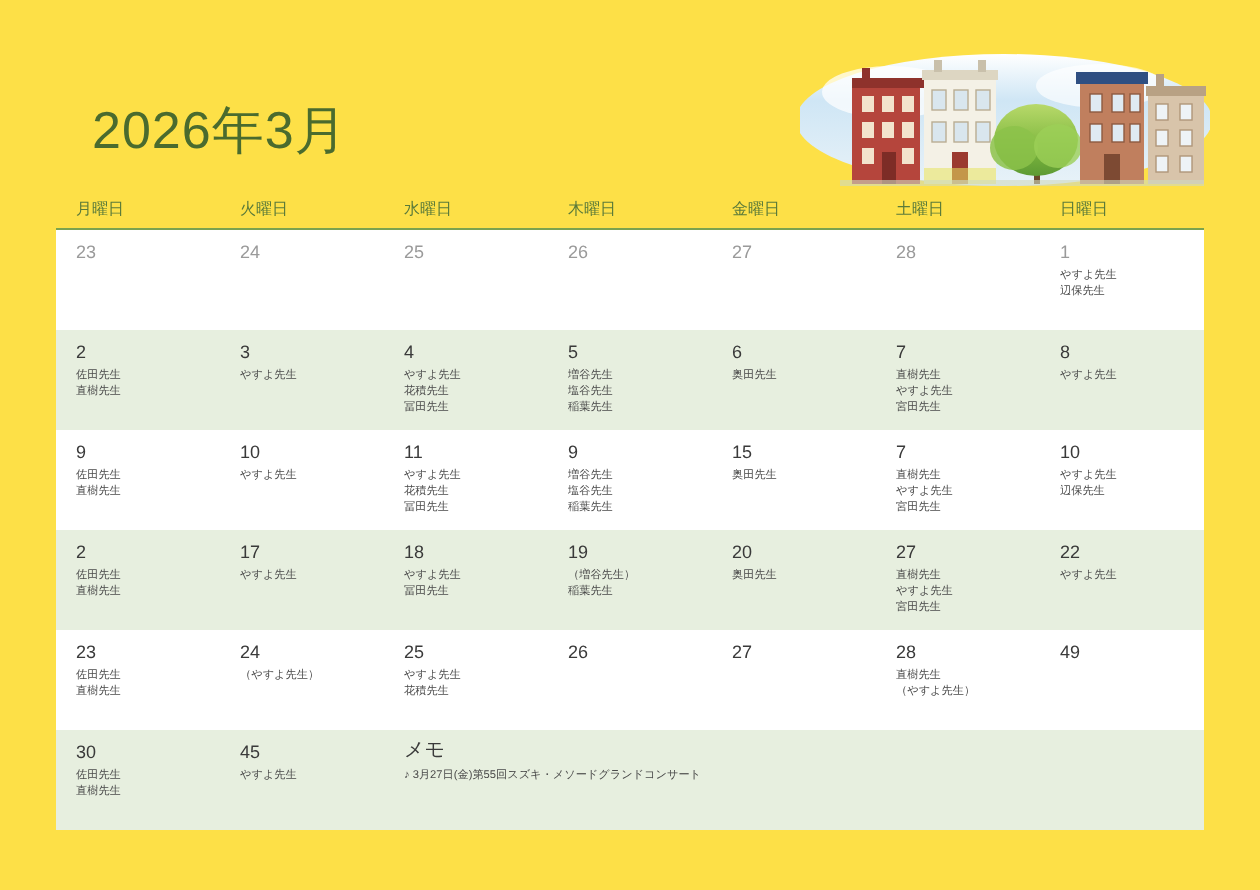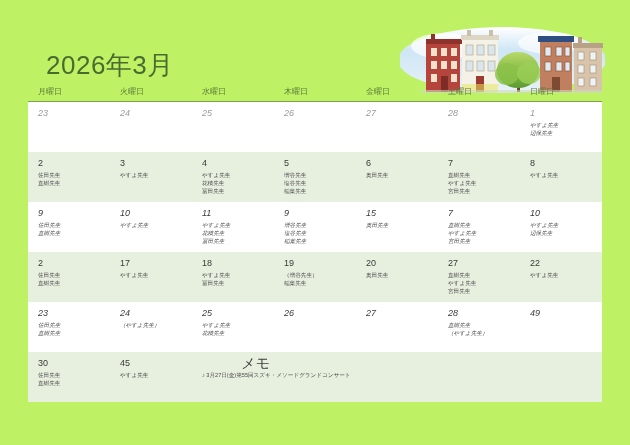--- a/index.html
+++ b/index.html
@@ -5,21 +5,21 @@
   * { box-sizing: border-box; margin: 0; padding: 0; }
   html, body {
     width: 630px; height: 445px;
     background: #ffffff;
     font-family: "Liberation Sans", "DejaVu Sans", sans-serif;
     overflow: hidden;
   }
   .page {
     position: relative;
     width: 630px; height: 445px;
-    background: #bef264;
+    background: #fde047;
     padding: 0;
   }
 
   
   .header {
     position: relative;
     height: 96px;
   }
   .title {
     position: absolute;
@@ -40,21 +40,21 @@
     width: 205px;
     height: 68px;
     overflow: hidden;
   }
   .banner svg { display: block; width: 205px; height: 68px; }
 
   
   .cal {
     position: absolute;
     left: 28px;
-    top: 84px;
+    top: 97px;
     width: 574px;
     border-collapse: collapse;
     table-layout: fixed;
   }
   .cal col { width: 82px; }
 
   .cal thead th {
     text-align: left;
     font-size: 8px;
     font-weight: 400;
@@ -63,42 +63,41 @@
     border-bottom: 1.4px solid #7ba34f;
   }
 
   .cal td {
     vertical-align: top;
     height: 50px;
     padding: 5px 4px 4px 10px;
     border: none;
   }
   tr.shaded td { background: #e7efdf; }
-  tr.plain  td { background: #ffffff; font-style: italic; }
+  tr.plain  td { background: #ffffff; }
 
   .daynum {
     font-size: 9px;
     color: #3a3a3a;
     line-height: 12px;
     margin-bottom: 2px;
   }
   tr.prevmonth .daynum { color: #9a9a9a; }
 
   .ev {
     font-size: 5.6px;
     color: #4a4a4a;
     line-height: 8.2px;
     white-space: nowrap;
   }
   .memo-title {
-    font-size: 14px;
+    font-size: 10px;
     color: #3a3a3a;
     line-height: 12px;
     margin-bottom: 2px;
-    text-align: right;
   }
   .memo-line {
     font-size: 5.6px;
     color: #4a4a4a;
     line-height: 8.2px;
     white-space: nowrap;
   }
 </style>
 </head>
 <body>

